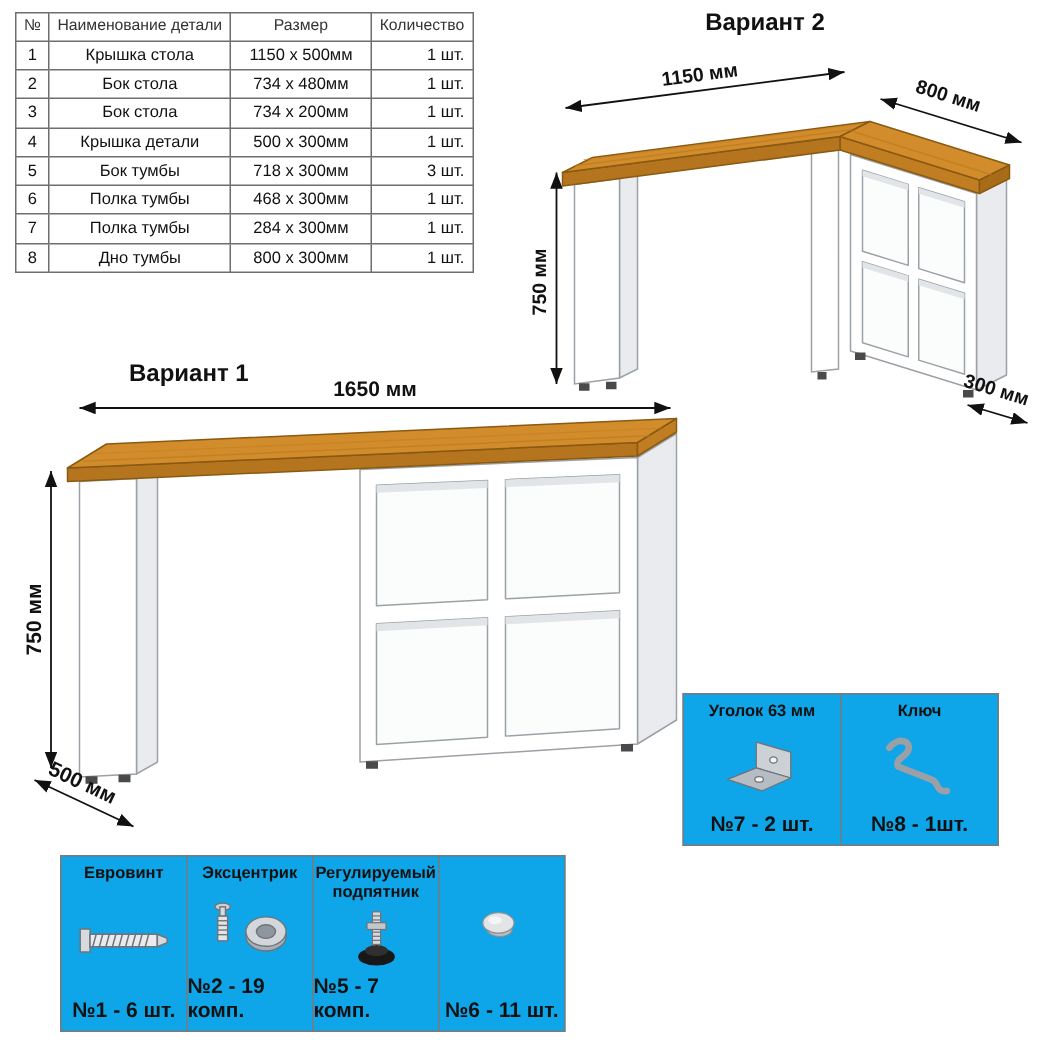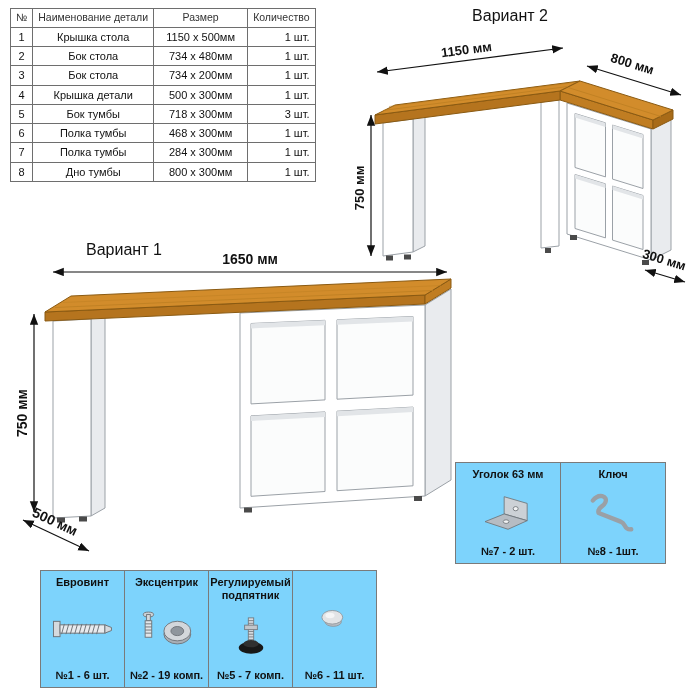--- a/index.html
+++ b/index.html
@@ -7,38 +7,38 @@
   .page{position:relative;width:700px;height:700px;background:#fff;font-family:"Liberation Sans",sans-serif;color:#111;overflow:hidden}
   
   .parts{position:absolute;left:10px;top:8px;border-collapse:collapse;font-size:11px}
   .parts th,.parts td{border:1px solid #6e6e6e;padding:2px 5px;white-space:nowrap;line-height:1.3;background:#fff}
   .parts th{font-weight:normal;font-size:10.5px;color:#333;text-align:center}
   .c-num{width:18px;text-align:center}
   .c-name{width:112px;text-align:center}
   .c-size{width:94px;text-align:center}
   .c-qty{width:60px;text-align:right}
   
-  .vtitle{position:absolute;font-size:16px;font-weight:normal}
+  .vtitle{position:absolute;font-size:16px;font-weight:bold}
   #v2title{left:380px;top:7px;width:260px;text-align:center}
   #v1title{left:86px;top:241px}
   .v1wrap{position:absolute;left:15px;top:250px}
   .v2wrap{position:absolute;left:352px;top:30px}
   svg text{font-family:"Liberation Sans",sans-serif}
   .dim-label{font-size:14px;font-weight:bold;fill:#111}
   .dim-label2{font-size:13px;font-weight:bold;fill:#111}
   
   .hwtop{position:absolute;left:455px;top:462px;display:flex}
   .hwrow{position:absolute;left:40px;top:570px;display:flex}
-  .hw-cell{border:1px solid #7a7a7a;margin-left:-1px;display:flex;flex-direction:column;align-items:center;background:#7dd3fc}
+  .hw-cell{border:1px solid #7a7a7a;margin-left:-1px;display:flex;flex-direction:column;align-items:center;background:#0ea5e9}
   .hw-cell:first-child{margin-left:0}
   .hwtop .hw-cell{width:106px;height:102px}
   .hwrow .hw-cell{width:85px;height:118px}
   .hw-title{font-size:11px;font-weight:bold;text-align:center;padding:5px 3px 0;line-height:1.2}
   .hw-icon{flex:1;display:flex;align-items:center;justify-content:center}
-  .hw-count{font-size:11px;font-weight:bold;padding-bottom:6px}
+  .hw-count{font-size:14px;font-weight:bold;padding-bottom:6px}
 </style>
 </head>
 <body>
 
 <div class="page">
 
   <table class="parts">
     <thead>
       <tr>
         <th class="c-num">№</th>

